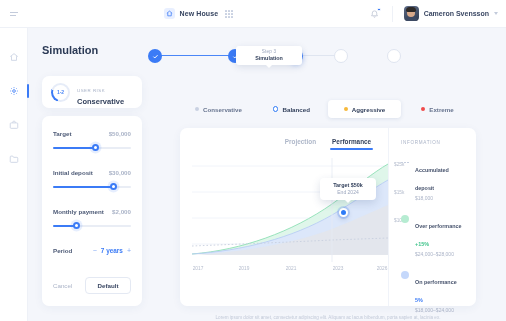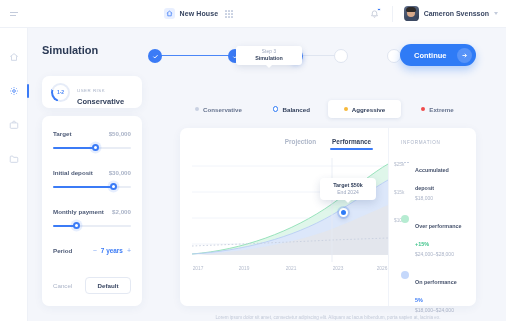--- a/index.html
+++ b/index.html
@@ -347,28 +347,20 @@
       </div>
       <div class="step todo" style="left:186px"></div>
       <div class="step todo" style="left:239px"></div>
     </div>
 
     <div class="tooltip-step">
       <div class="ts-sub">Step 3</div>
       <div class="ts-main">Simulation</div>
     </div>
 
-    <div class="continue-btn">
-      <span class="label">Continue</span>
-      <span class="circle">
-        <svg viewBox="0 0 24 24" fill="none" stroke="#fff" stroke-width="3">
-            <path d="M5 12h13M13 6l6 6-6 6"></path>
-          </svg>
-      </span>
-    </div>
 
     <div class="card risk-card">
       <span class="gauge">
         <span class="ring"></span>
         <span class="val">1-2</span>
       </span>
       <span class="risk-meta">
         <span class="lab">USER RISK</span>
         <div class="name">Conservative</div>
       </span>

